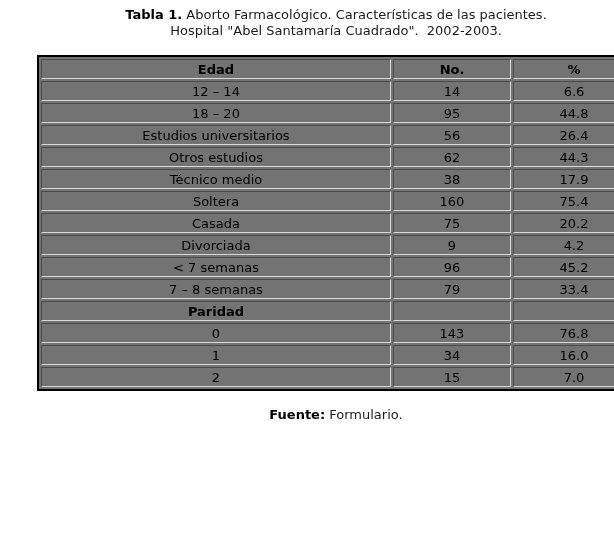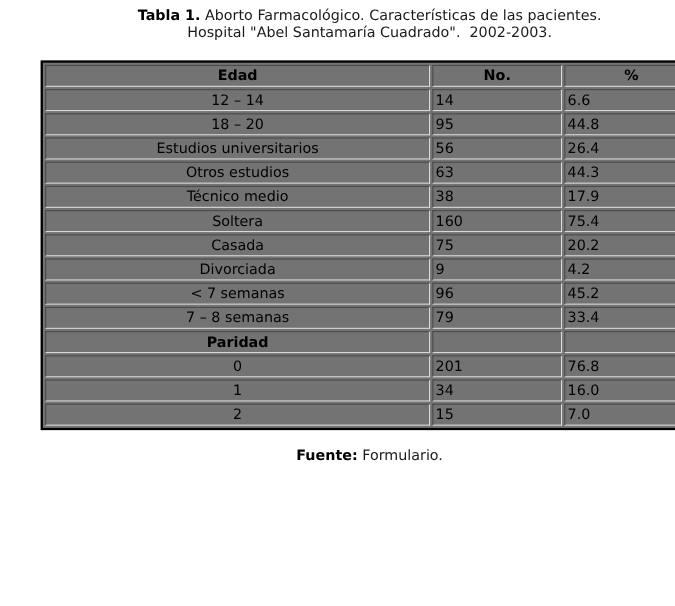--- a/index.html
+++ b/index.html
@@ -42,21 +42,21 @@
     padding: 0 2px;
     vertical-align: middle;
     overflow: hidden;
     white-space: nowrap;
   }
   tr.hdr td, tr.sec td {
     font-weight: bold;
     text-align: center;
   }
   td.lbl { text-align: center; }
-  td.num { text-align: left; }
+  td.num { text-align: center; }
   .source-line {
     margin-top: 16px;
     text-align: center;
     font-size: 13px;
     color: #1a1a1a;
   }
   .source-line b { color: #000000; }
 </style>
 </head>
 <body>
@@ -90,21 +90,21 @@
         <td class="num">95</td>
         <td class="num">44.8</td>
       </tr>
       <tr>
         <td class="lbl">Estudios universitarios</td>
         <td class="num">56</td>
         <td class="num">26.4</td>
       </tr>
       <tr>
         <td class="lbl">Otros estudios</td>
-        <td class="num">63</td>
+        <td class="num">62</td>
         <td class="num">44.3</td>
       </tr>
       <tr>
         <td class="lbl">Técnico medio</td>
         <td class="num">38</td>
         <td class="num">17.9</td>
       </tr>
       <tr>
         <td class="lbl">Soltera</td>
         <td class="num">160</td>
@@ -130,21 +130,21 @@
         <td class="num">79</td>
         <td class="num">33.4</td>
       </tr>
       <tr class="sec">
         <td>Paridad</td>
         <td></td>
         <td></td>
       </tr>
       <tr>
         <td class="lbl">0</td>
-        <td class="num">201</td>
+        <td class="num">143</td>
         <td class="num">76.8</td>
       </tr>
       <tr>
         <td class="lbl">1</td>
         <td class="num">34</td>
         <td class="num">16.0</td>
       </tr>
       <tr>
         <td class="lbl">2</td>
         <td class="num">15</td>

